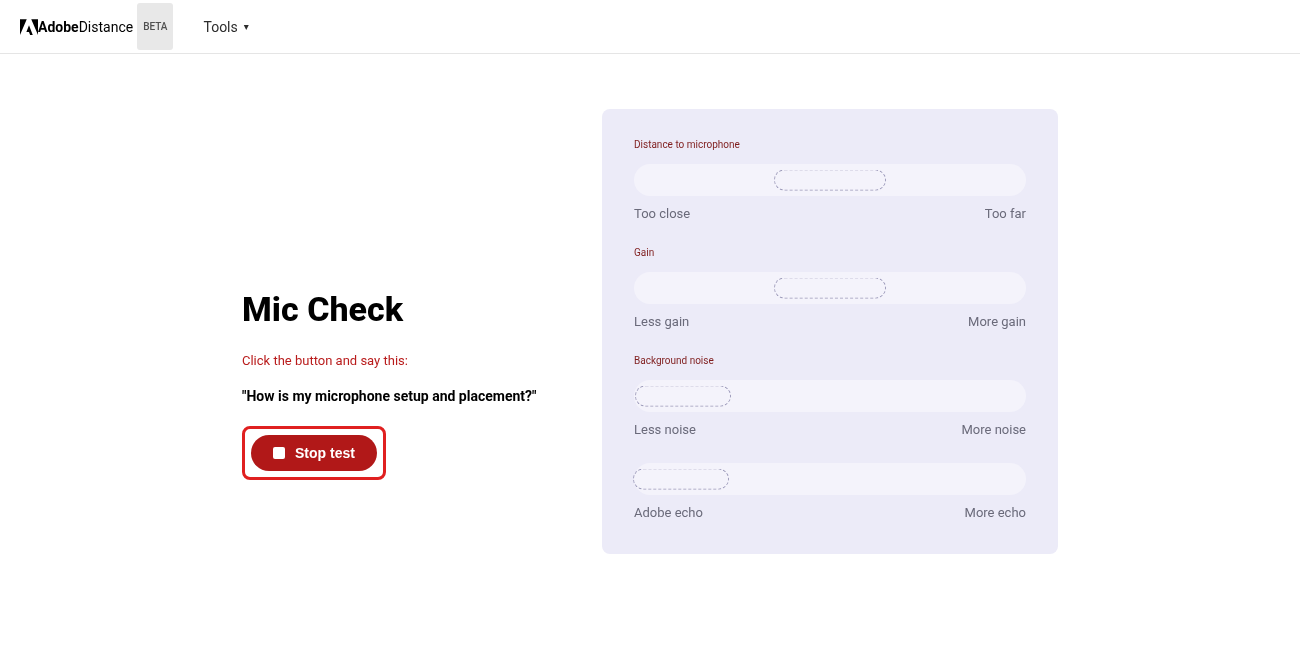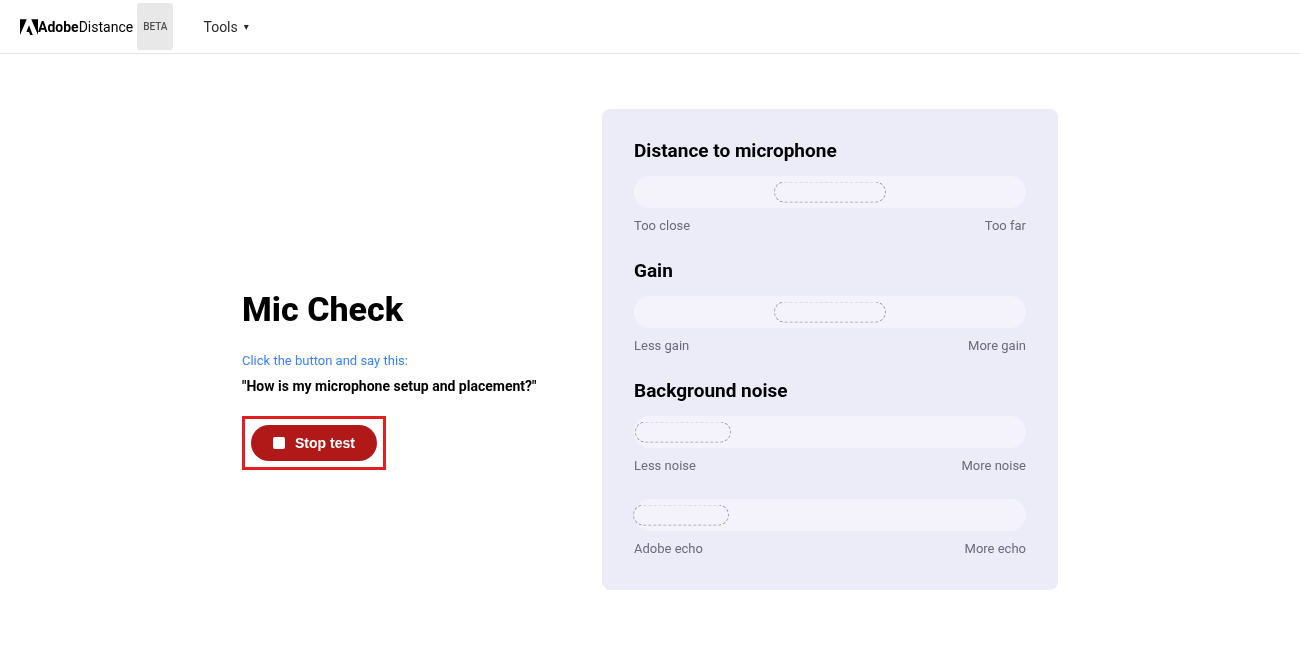--- a/index.html
+++ b/index.html
@@ -72,32 +72,32 @@
       padding-top: 180px;
     }
     .page-title {
       font-size: 34px;
       font-weight: 800;
       color: #000;
       margin-bottom: 24px;
     }
     .instruction {
       font-size: 13px;
-      color: #3b82f6;
-      margin-bottom: 10px;
+      color: #b91c1c;
+      margin-bottom: 20px;
     }
     .phrase {
       font-size: 14px;
       font-weight: 700;
       color: #000;
       margin-bottom: 22px;
     }
     .highlight-box {
       border: 3px solid #e02020;
-      border-radius: 0;
+      border-radius: 8px;
       display: inline-block;
       padding: 6px;
     }
     .stop-button {
       display: inline-flex;
       align-items: center;
       gap: 10px;
       background: #b11818;
       color: #fff;
       font-size: 14px;
@@ -119,23 +119,23 @@
       border-radius: 8px;
       padding: 30px 32px 34px 32px;
     }
     .metric {
       margin-bottom: 26px;
     }
     .metric:last-child {
       margin-bottom: 0;
     }
     .metric-title {
-      font-size: 19px;
-      font-weight: 700;
-      color: #000000;
+      font-size: 10px;
+      font-weight: 400;
+      color: #7f1d1d;
       margin-bottom: 14px;
     }
     .track {
       position: relative;
       height: 32px;
       background: #f4f3fb;
       border-radius: 16px;
       margin-bottom: 10px;
     }
     .indicator {

